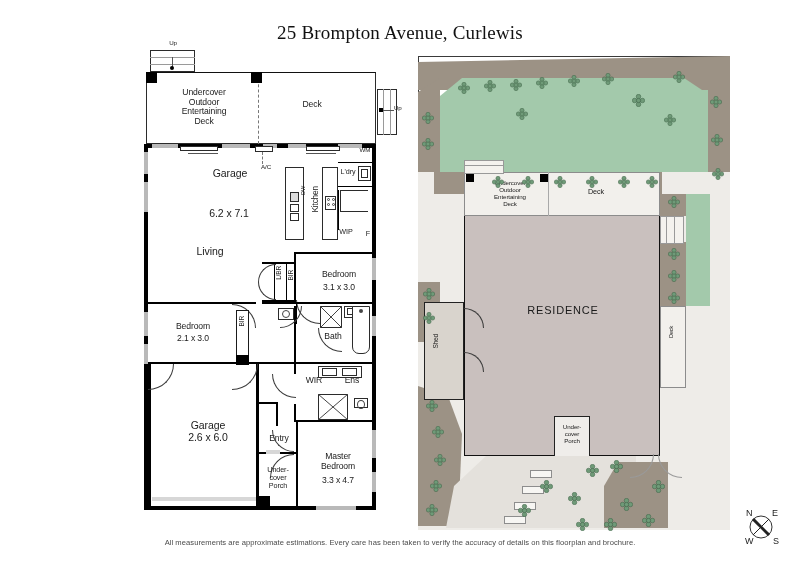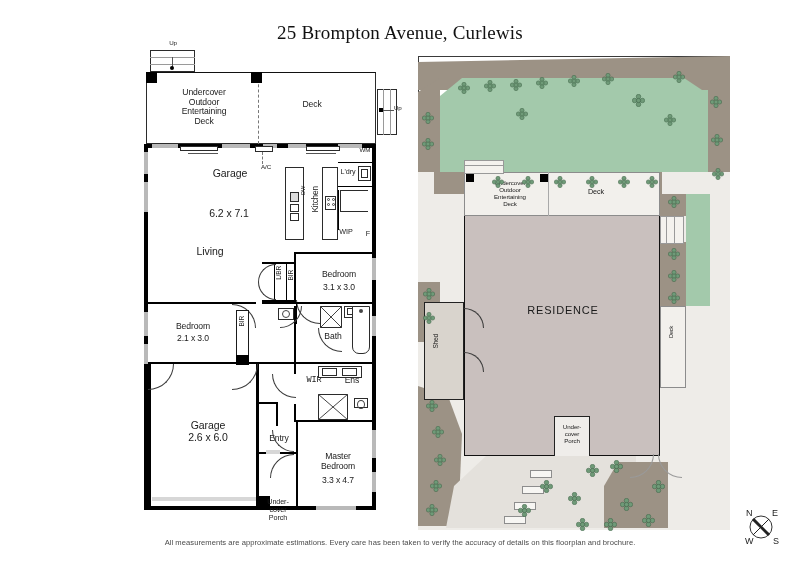--- a/index.html
+++ b/index.html
@@ -211,21 +211,21 @@
   <div class="abs" style="left:359px;top:309px;width:4px;height:4px;background:#444;border-radius:50%;"></div>
   <div class="lbl" style="left:316px;top:332px;width:34px;">Bath</div>
   <div class="arc" style="left:318px;top:328px;width:24px;height:24px;border-radius:0 0 0 100%;border-top:none;border-right:none;"></div>
 
   <div class="wt" style="left:294px;top:362px;width:80px;height:1.6px;"></div>
   <div class="wt" style="left:294px;top:362px;width:1.6px;height:12px;"></div>
   <div class="wt" style="left:256px;top:362px;width:40px;height:1.6px;"></div>
   <div class="wt" style="left:256px;top:362px;width:1.6px;height:42px;"></div>
   <div class="wt" style="left:256px;top:402px;width:22px;height:1.6px;"></div>
   <div class="wt" style="left:276px;top:402px;width:1.6px;height:24px;"></div>
-  <div class="lbl" style="left:296px;top:376px;width:36px;font-family:Liberation Mono, monospace;">WIR</div>
+  <div class="lbl" style="left:296px;top:376px;width:36px;">WIR</div>
   <div class="lbl" style="left:336px;top:376px;width:32px;">Ens</div>
 
   <div class="box" style="left:318px;top:366px;width:44px;height:12px;"></div>
   <div class="box" style="left:322px;top:368px;width:15px;height:8px;"></div>
   <div class="box" style="left:342px;top:368px;width:15px;height:8px;"></div>
 
   <div class="box" style="left:318px;top:394px;width:30px;height:26px;"></div>
   <div class="abs" style="left:318px;top:394px;width:30px;height:26px;">
     <svg width="30" height="26">
         <line x1="0" y1="0" x2="30" y2="26" stroke="#444" stroke-width="1"></line>
@@ -246,21 +246,21 @@
   <div class="grey" style="left:152px;top:497px;width:104px;height:4px;"></div>
   <div class="arc" style="left:148px;top:364px;width:26px;height:26px;border-radius:0 0 100% 0;border-top:none;border-left:none;"></div>
   <div class="arc" style="left:232px;top:364px;width:26px;height:26px;border-radius:0 0 100% 0;border-top:none;border-left:none;"></div>
 
   <div class="lbl" style="left:258px;top:434px;width:42px;">Entry</div>
   <div class="wt" style="left:258px;top:452px;width:38px;height:1.6px;"></div>
   <div class="arc" style="left:272px;top:430px;width:22px;height:22px;border-radius:0 0 0 100%;border-top:none;border-right:none;"></div>
   <div class="arc" style="left:270px;top:454px;width:24px;height:24px;border-radius:100% 0 0 0;border-bottom:none;border-right:none;"></div>
   <div class="grey" style="left:266px;top:450px;width:14px;height:4px;"></div>
   <div class="wt" style="left:256px;top:456px;width:1.6px;height:50px;"></div>
-  <div class="lbl sm" style="left:258px;top:498px;width:40px;">Under-
+  <div class="lbl sm" style="left:258px;top:466px;width:40px;">Under-
 cover
 Porch</div>
   <div class="wt" style="left:296px;top:422px;width:1.6px;height:86px;"></div>
 
   <div class="lbl" style="left:306px;top:452px;width:64px;">Master
 Bedroom</div>
   <div class="lbl" style="left:306px;top:476px;width:64px;">3.3 x 4.7</div>
 </div>
 
 <div id="site">

